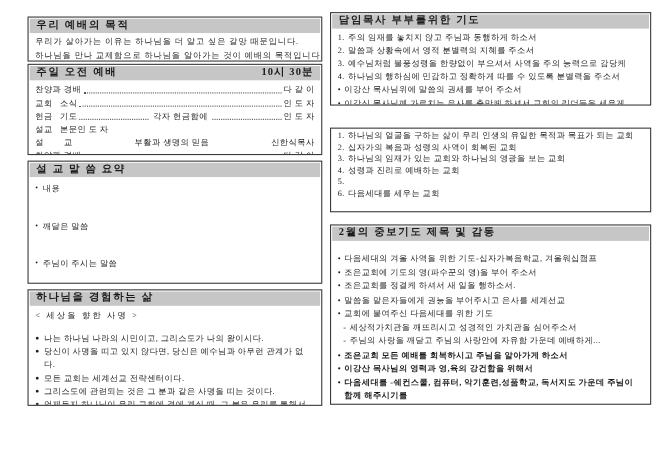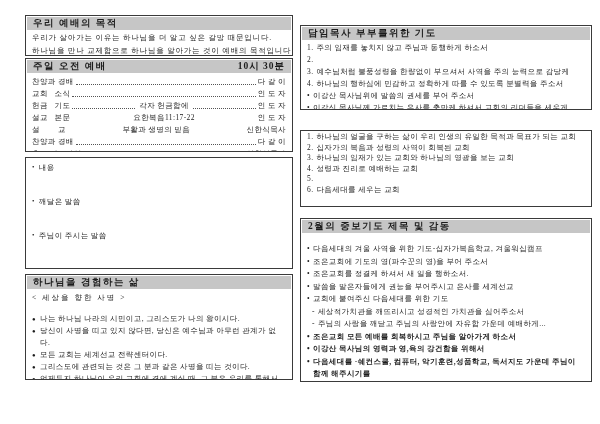--- a/index.html
+++ b/index.html
@@ -3,38 +3,38 @@
 <meta charset="utf-8">
 <style>
   html,body{margin:0;padding:0;background:#e9e9e9;}
   .page{
     position:relative;width:600px;height:424px;background:#ffffff;
     font-family:"Liberation Serif","DejaVu Serif",serif;color:#1c1c1c;
     overflow:hidden;box-sizing:border-box;
   }
   .col{position:absolute;top:0;}
   .col-left{left:25px;top:15px;width:268px;}
-  .col-right{left:300px;top:25px;width:292px;font-family:Liberation Serif, serif;}
+  .col-right{left:300px;top:11px;width:292px;font-family:Liberation Serif, serif;}
   .box{
     border:1px solid #3a3a3a;background:#fff;box-sizing:border-box;
     margin-bottom:4px;overflow:hidden;
   }
   .hdr{
     background:#c6c6c6;height:13px;line-height:13px;
     font-weight:bold;font-size:9.5px;letter-spacing:1.5px;
     padding:0 6px;margin:1px;display:flex;justify-content:space-between;
     white-space:nowrap;
   }
   .hdr .time{letter-spacing:1px;}
   .bd{padding:1px 6px 0 6px;font-size:7.5px;letter-spacing:.4px;}
   
   .b-purpose{height:41px;margin-bottom:2px;}
   .b-purpose .pline{line-height:12.5px;white-space:nowrap;letter-spacing:.8px;}
   
-  .b-worship{height:94px;margin-bottom:5px;}
+  .b-worship{height:83px;margin-bottom:5px;}
   .worow{display:flex;align-items:flex-end;height:12px;white-space:pre;}
   .wl{flex:0 0 auto;}
   .wm{flex:0 0 auto;padding:0 2px;}
   .wm.wide{flex:1;text-align:center;}
   .wr{flex:0 0 auto;text-align:right;}
   .leader{flex:1;border-bottom:1px dotted #555;margin:0 2px 2px 2px;min-width:6px;}
   
   .b-summary{height:112px;margin-bottom:5px;}
   .sum-item{display:flex;gap:4px;margin:3px 0 23px 0;line-height:11px;}
   .sum-item .mk{font-size:7px;}
@@ -78,28 +78,31 @@
 
     <section class="box b-worship">
       <div class="hdr">
         <span>주일 오전 예배</span>
         <span class="time">10시 30분</span>
       </div>
       <div class="bd">
           <div class="worow"><span class="wl">찬양과 경배</span><span class="leader"></span><span class="wr">다 같 이</span></div>
           <div class="worow"><span class="wl">교회   소식</span><span class="leader"></span><span class="wr">인 도 자</span></div>
           <div class="worow"><span class="wl">헌금   기도</span><span class="leader"></span><span class="wm">각자 헌금함에</span><span class="leader"></span><span class="wr">인 도 자</span></div>
-          <div class="worow"><span class="wl">설교   본문</span><span class="wm wide">요한복음11:17-22</span><span class="wr">인 도 자</span></div>
+          <div class="worow"><span class="wl">설교   본문</span><span class="wr">인 도 자</span></div>
           <div class="worow"><span class="wl">설        교</span><span class="wm wide">부활과 생명의 믿음</span><span class="wr">신한식목사</span></div>
           <div class="worow"><span class="wl">찬양과 경배</span><span class="leader"></span><span class="wr">다 같 이</span></div>
           <div class="worow"><span class="wl">축도,기도사역</span><span class="leader"></span><span class="wr">신한식목사</span></div>
         </div>
     </section>
 
     <section class="box b-summary">
+      <div class="hdr">
+        <span>설 교 말 씀 요약</span>
+      </div>
       <div class="bd">
           <div class="sum-item">
             <span class="mk">•</span>
             <span class="tx">내용</span>
           </div>
           <div class="sum-item">
             <span class="mk">•</span>
             <span class="tx">깨달은 말씀</span>
           </div>
           <div class="sum-item">
@@ -148,20 +151,21 @@
       <div class="hdr">
         <span>담임목사 부부를위한 기도</span>
       </div>
       <div class="bd">
           <div class="pr-item">
             <span class="mk">1.</span>
             <span class="tx">주의 임재를 놓치지 않고 주님과 동행하게 하소서</span>
           </div>
           <div class="pr-item">
             <span class="mk">2.</span>
+            <span class="tx">말씀과 상황속에서 영적 분별력의 지혜를 주소서</span>
           </div>
           <div class="pr-item">
             <span class="mk">3.</span>
             <span class="tx">예수님처럼 불풍성령을 한량없이 부으셔서 사역을 주의 능력으로 감당케</span>
           </div>
           <div class="pr-item">
             <span class="mk">4.</span>
             <span class="tx">하나님의 행하심에 민감하고 정확하게 따를 수 있도록 분별력을 주소서</span>
           </div>
           <div class="pr-item">

